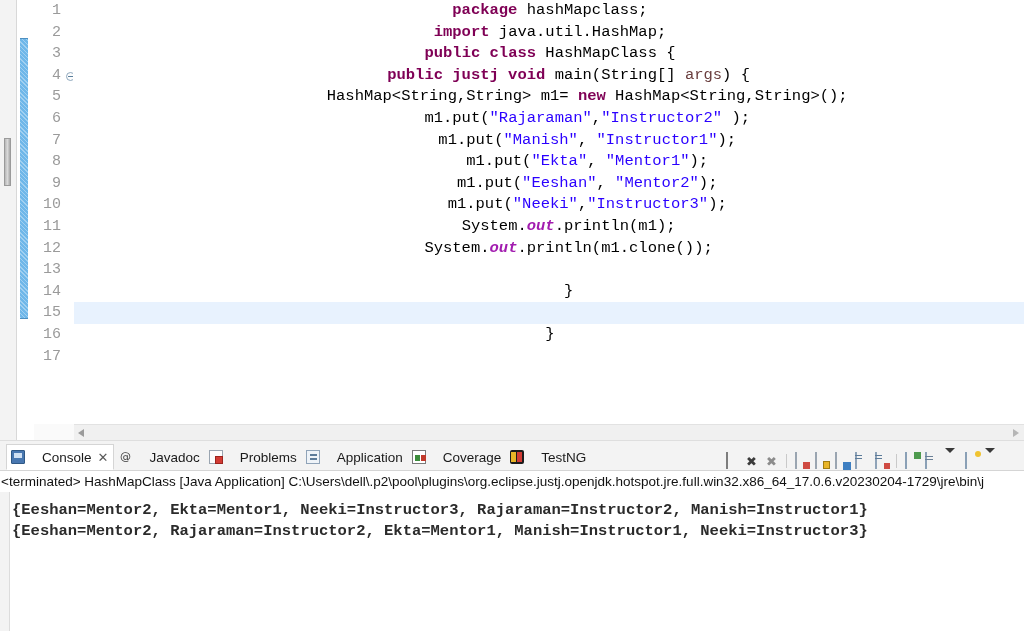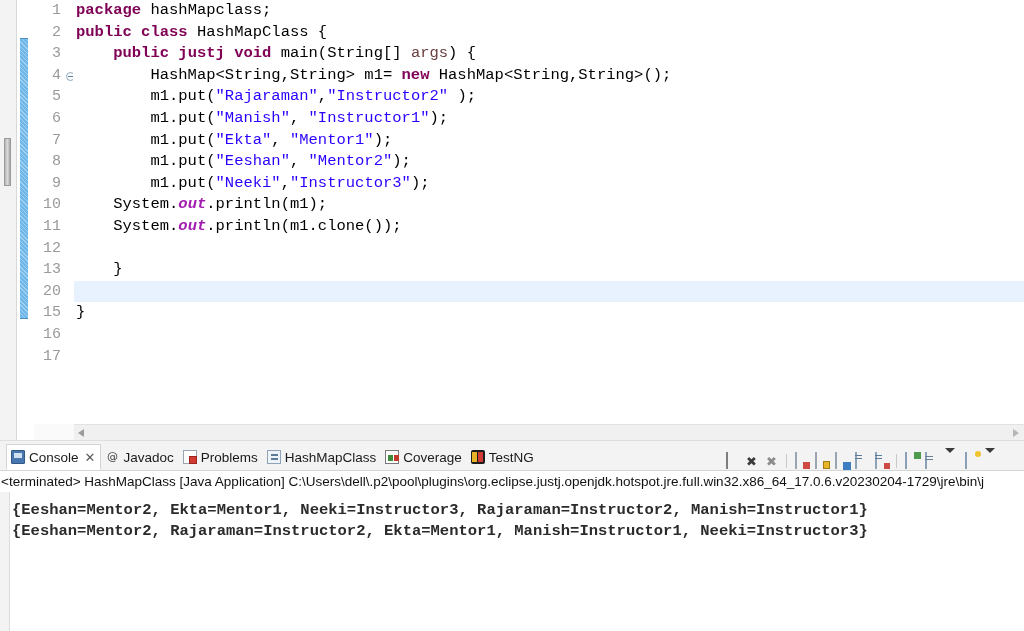--- a/index.html
+++ b/index.html
@@ -139,20 +139,21 @@
   }
   .code-line {
     height: 21.6px;
     line-height: 21.6px;
     white-space: pre;
     font-family: "Liberation Mono", "DejaVu Sans Mono", monospace;
     font-size: 15.5px;
     color: #000000;
     padding-left: 2px;
     box-sizing: border-box;
+    text-align: center;
   }
   .code-line.current {
     background: #E8F2FE;
     width: 950px;
   }
   .kw      { color: #7F0055; font-weight: bold; }
   .str     { color: #2A00FF; }
   .plain   { color: #000000; }
   .fieldst { color: #a21caf; font-weight: bold; font-style: italic; }
   .param   { color: #6A3E3E; }
@@ -230,21 +231,21 @@
     box-sizing: border-box;
     white-space: nowrap;
   }
   .vtab.active {
     background: #ffffff;
     border-top: 1px solid #d5d5d5;
     border-left: 1px solid #d5d5d5;
     border-right: 1px solid #d5d5d5;
     border-bottom: 1px solid #ffffff;
   }
-  .vtab .tlabel { margin-left: 4px; }
+  .vtab .tlabel { margin-left: 17px; }
   .vtab .tclose {
     margin-left: 6px;
     font-size: 13px;
     color: #5a5a5a;
     font-family: "DejaVu Sans", sans-serif;
   }
   .ticon {
     width: 14px; height: 14px;
     display: inline-block;
     position: relative;
@@ -482,29 +483,30 @@
         <div class="gutter-line">4<span class="fold-marker"></span></div>
         <div class="gutter-line">5</div>
         <div class="gutter-line">6</div>
         <div class="gutter-line">7</div>
         <div class="gutter-line">8</div>
         <div class="gutter-line">9</div>
         <div class="gutter-line">10</div>
         <div class="gutter-line">11</div>
         <div class="gutter-line">12</div>
         <div class="gutter-line">13</div>
-        <div class="gutter-line">20</div>
+        <div class="gutter-line">14</div>
         <div class="gutter-line">15</div>
         <div class="gutter-line">16</div>
         <div class="gutter-line">17</div>
       </div>
     <div id="gutter-sep"></div>
 
     <div id="code-canvas">
         <div class="code-line"><span class="kw">package</span><span class="plain"> hashMapclass;</span></div>
+        <div class="code-line"><span class="kw">import</span><span class="plain"> java.util.HashMap;</span></div>
         <div class="code-line"><span class="kw">public class</span><span class="plain"> HashMapClass {</span></div>
         <div class="code-line"><span class="plain">    </span><span class="kw">public justj void</span><span class="plain"> main(String[] </span><span class="param">args</span><span class="plain">) {</span></div>
         <div class="code-line"><span class="plain">        HashMap&lt;String,String&gt; m1= </span><span class="kw">new</span><span class="plain"> HashMap&lt;String,String&gt;();</span></div>
         <div class="code-line"><span class="plain">        m1.put(</span><span class="str">"Rajaraman"</span><span class="plain">,</span><span class="str">"Instructor2"</span><span class="plain"> );</span></div>
         <div class="code-line"><span class="plain">        m1.put(</span><span class="str">"Manish"</span><span class="plain">, </span><span class="str">"Instructor1"</span><span class="plain">);</span></div>
         <div class="code-line"><span class="plain">        m1.put(</span><span class="str">"Ekta"</span><span class="plain">, </span><span class="str">"Mentor1"</span><span class="plain">);</span></div>
         <div class="code-line"><span class="plain">        m1.put(</span><span class="str">"Eeshan"</span><span class="plain">, </span><span class="str">"Mentor2"</span><span class="plain">);</span></div>
         <div class="code-line"><span class="plain">        m1.put(</span><span class="str">"Neeki"</span><span class="plain">,</span><span class="str">"Instructor3"</span><span class="plain">);</span></div>
         <div class="code-line"><span class="plain">    System.</span><span class="fieldst">out</span><span class="plain">.println(m1);</span></div>
         <div class="code-line"><span class="plain">    System.</span><span class="fieldst">out</span><span class="plain">.println(m1.clone());</span></div>
@@ -538,21 +540,21 @@
         <div class="vtab">
           <span class="ticon icon-javadoc">@</span>
           <span class="tlabel">Javadoc</span>
         </div>
         <div class="vtab">
           <span class="ticon icon-problems"></span>
           <span class="tlabel">Problems</span>
         </div>
         <div class="vtab">
           <span class="ticon icon-declaration"></span>
-          <span class="tlabel">HashMapClass</span>
+          <span class="tlabel">Application</span>
         </div>
         <div class="vtab">
           <span class="ticon icon-coverage"></span>
           <span class="tlabel">Coverage</span>
         </div>
         <div class="vtab">
           <span class="ticon icon-testng"></span>
           <span class="tlabel">TestNG</span>
         </div>
       </div>

